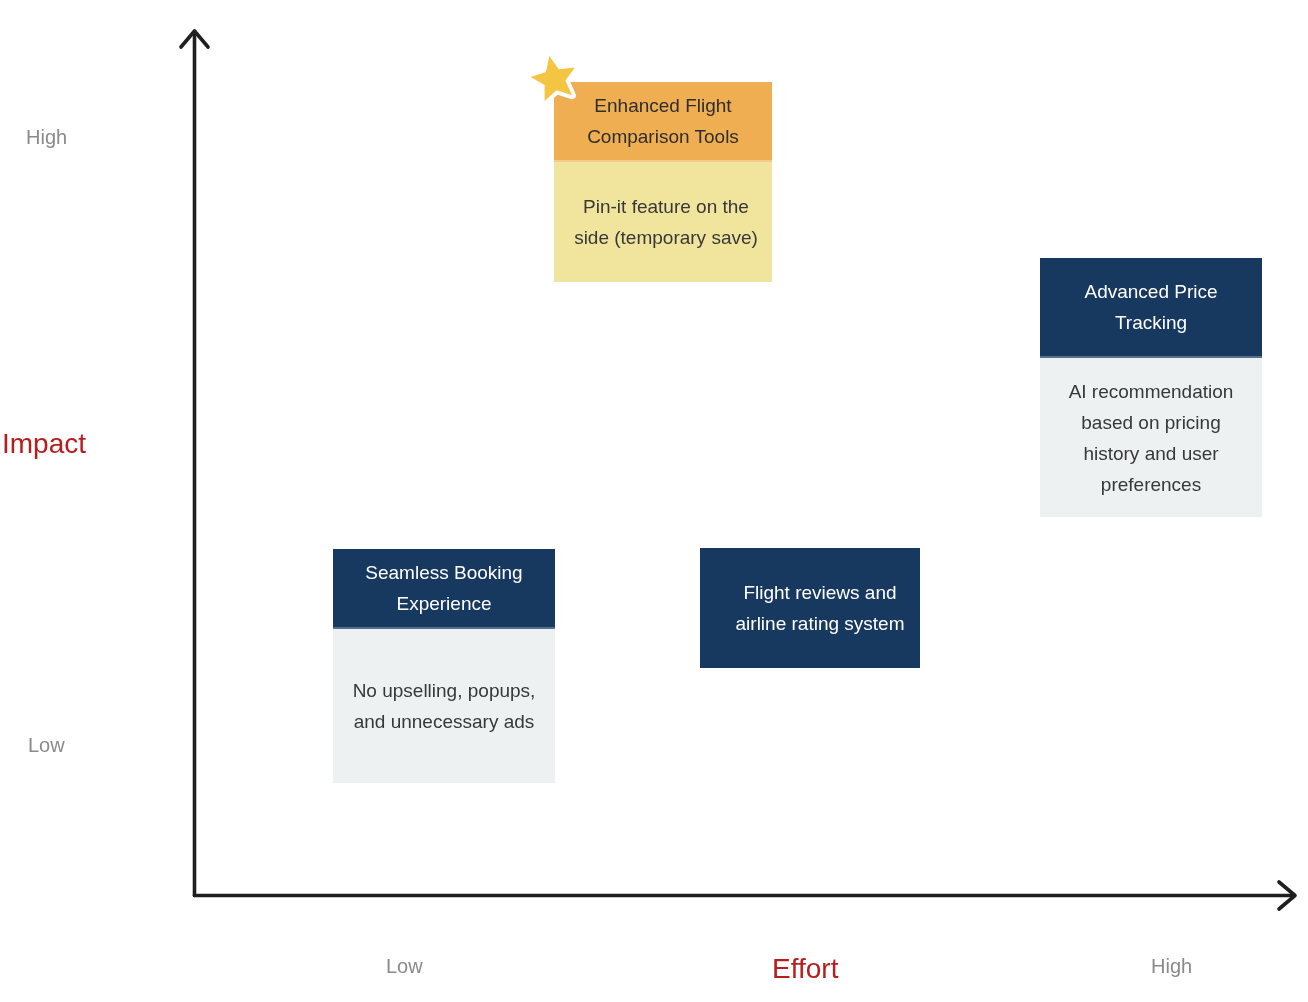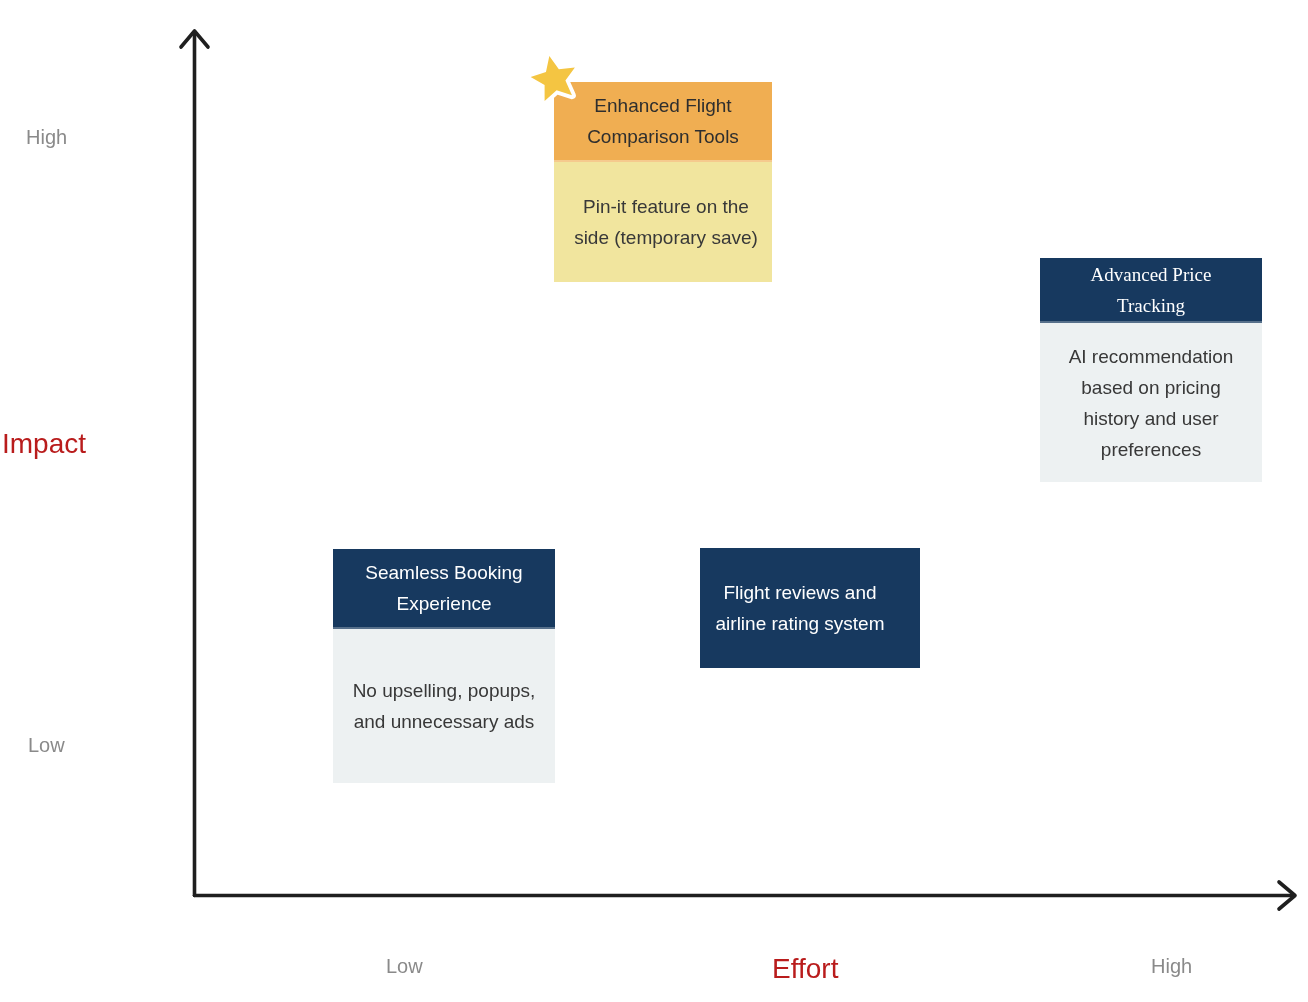--- a/index.html
+++ b/index.html
@@ -71,30 +71,30 @@
   .bdy-warm { background: #F1E59E; color: #383838; padding-left: 6px; }
   .hdr-navy { background: #17395F; color: #ffffff; border-bottom: 2px solid rgba(255,255,255,0.28); }
   .bdy-light { background: #EDF1F2; color: #383838; }
   .solid-navy { background: #17395F; color: #ffffff; }
 
   #card-1 { left: 554px; top: 82px;  width: 218px; }
   #card-1 .card-header { height: 80px; }
   #card-1 .card-body   { height: 120px; }
 
   #card-2 { left: 1040px; top: 258px; width: 222px; }
-  #card-2 .card-header { height: 65px; font-family: Liberation Serif, serif; }
+  #card-2 .card-header { height: 100px; }
   #card-2 .card-body   { height: 159px; }
 
   #card-3 { left: 333px; top: 549px; width: 222px; }
   #card-3 .card-header { height: 80px; }
   #card-3 .card-body   { height: 154px; }
 
   #card-4 {
     left: 700px; top: 548px; width: 220px; height: 120px;
-    align-items: flex-start; justify-content: center;
+    align-items: flex-end; justify-content: center;
   }
   #card-4 .txt { max-width: 200px; }
 
   .star-wrap {
     position: absolute;
     left: 519px; top: 43px;
     width: 70px; height: 70px;
     transform: rotate(-12deg);
     z-index: 5;
     cursor: pointer;

